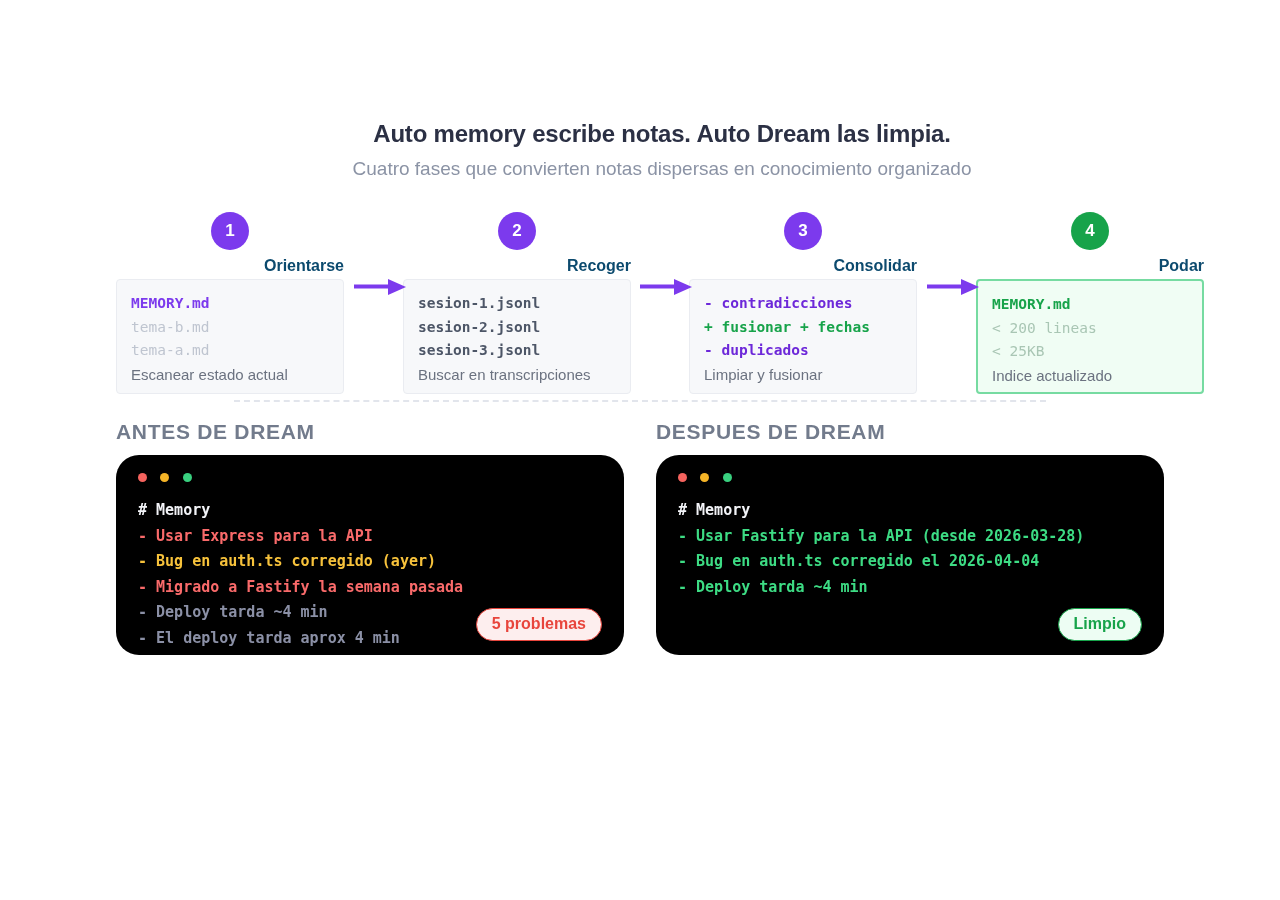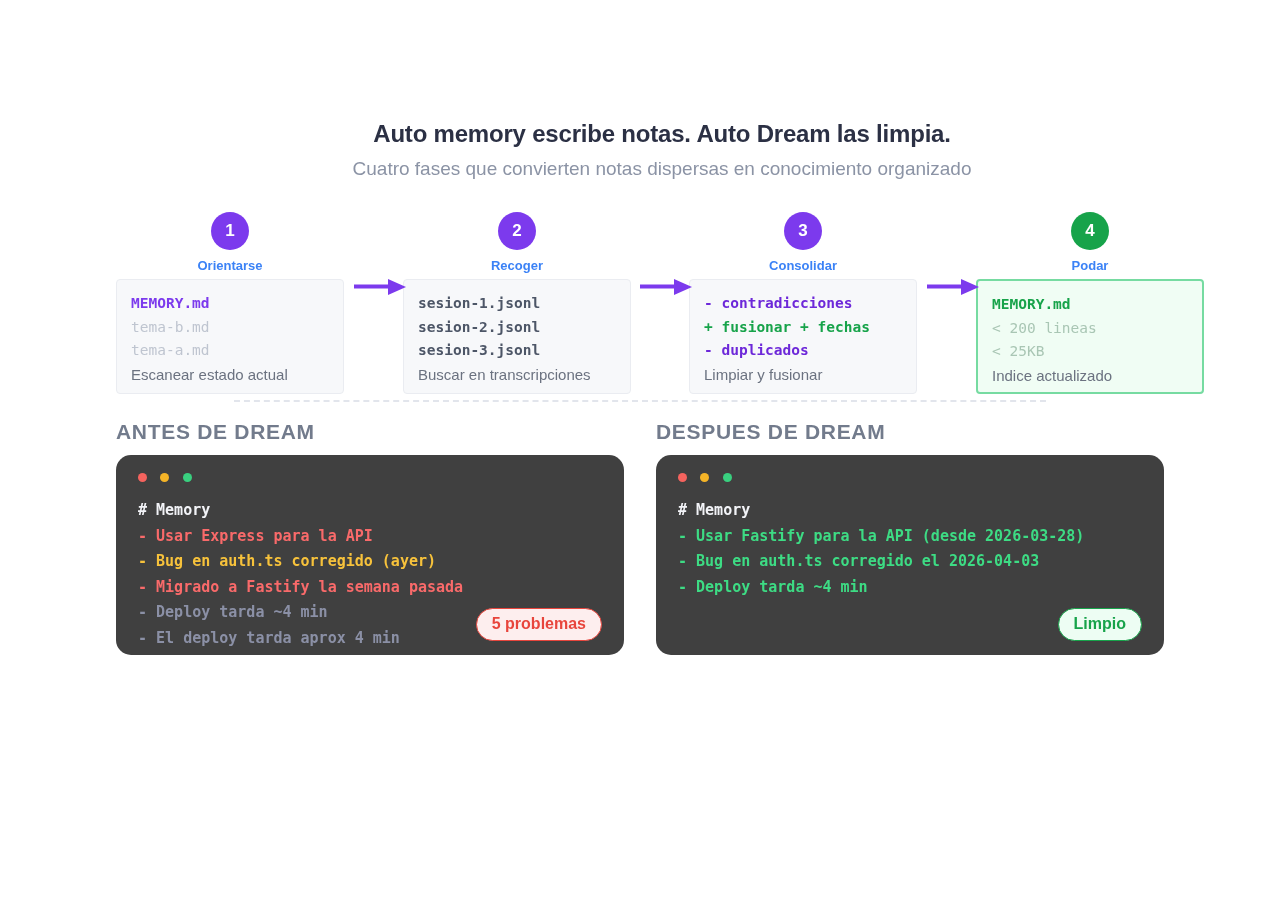--- a/index.html
+++ b/index.html
@@ -81,24 +81,24 @@
     font-size: 17px;
     font-weight: bold;
     line-height: 38px;
     text-align: center;
   }
   .badge-purple { background: #7c3aed; }
   .badge-green  { background: #17a34a; }
 
   .phase-title {
     margin-top: 4px;
-    text-align: center;
-    font-size: 13px;
-    font-weight: bold;
-    color: #3b82f6;
+    text-align: right;
+    font-size: 16px;
+    font-weight: bold;
+    color: #0c4a6e;
     line-height: 24px;
   }
 
   .card {
     margin-top: 1px;
     width: 228px;
     height: 115px;
     border-radius: 4px;
     background: #f7f8fa;
     border: 1px solid #eaecf1;
@@ -153,22 +153,22 @@
     line-height: 22px;
   }
   .label-before { top: 421px; left: 116px; }
   .label-after  { top: 421px; left: 656px; }
 
   .terminal {
     position: absolute;
     top: 455px;
     width: 508px;
     height: 200px;
-    background: #404040;
-    border-radius: 15px;
+    background: #000000;
+    border-radius: 23px;
     padding: 13px 22px 0 22px;
   }
   .term-before { left: 116px; }
   .term-after  { left: 656px; }
 
   .dots { height: 22px; }
   .dot {
     display: inline-block;
     width: 9px;
     height: 9px;
@@ -317,19 +317,19 @@
 
   <div class="terminal term-after">
     <div class="dots">
       <span class="dot dot-red"></span>
       <span class="dot dot-yellow"></span>
       <span class="dot dot-green"></span>
     </div>
     <div class="term-body">
       <div class="tline t-head"># Memory</div>
       <div class="tline t-green">- Usar Fastify para la API (desde 2026-03-28)</div>
-      <div class="tline t-green">- Bug en auth.ts corregido el 2026-04-03</div>
+      <div class="tline t-green">- Bug en auth.ts corregido el 2026-04-04</div>
       <div class="tline t-green">- Deploy tarda ~4 min</div>
     </div>
     <div class="pill pill-good">Limpio</div>
   </div>
 
 </div>
 
 </body></html>

